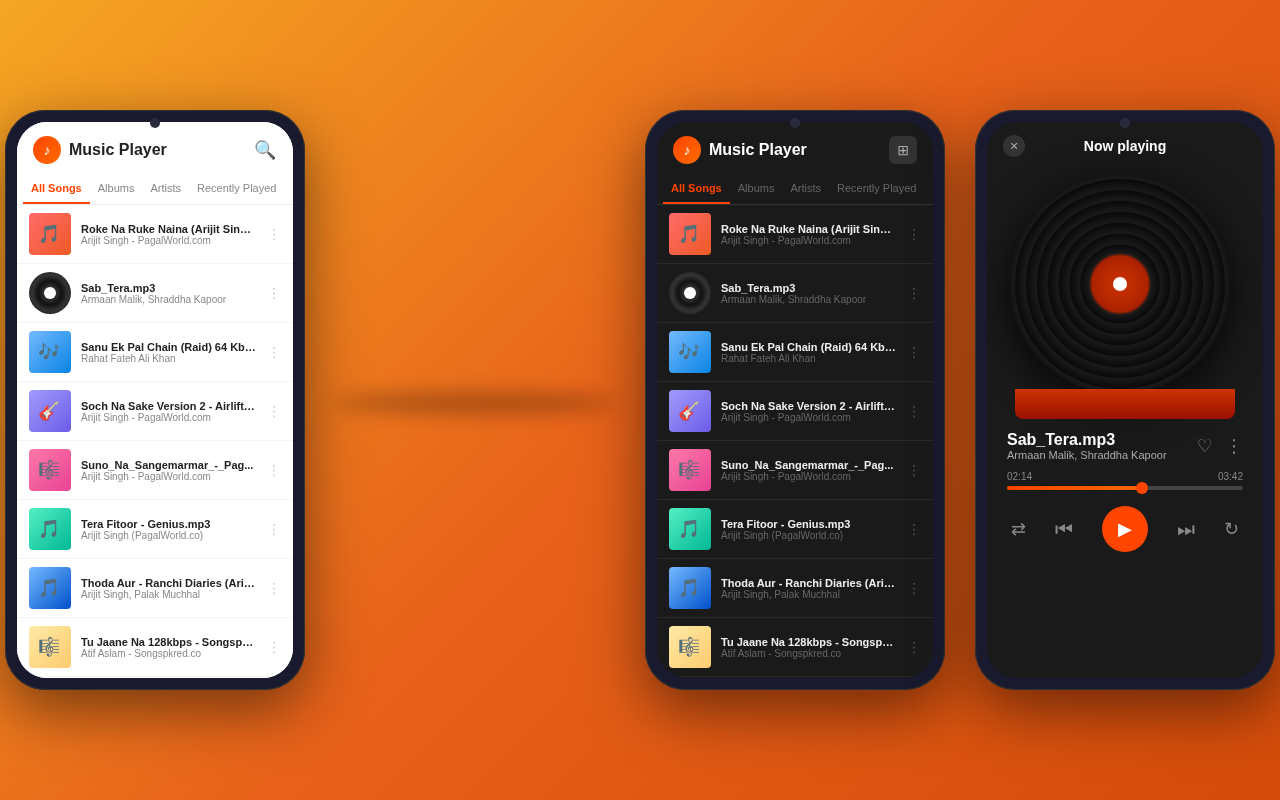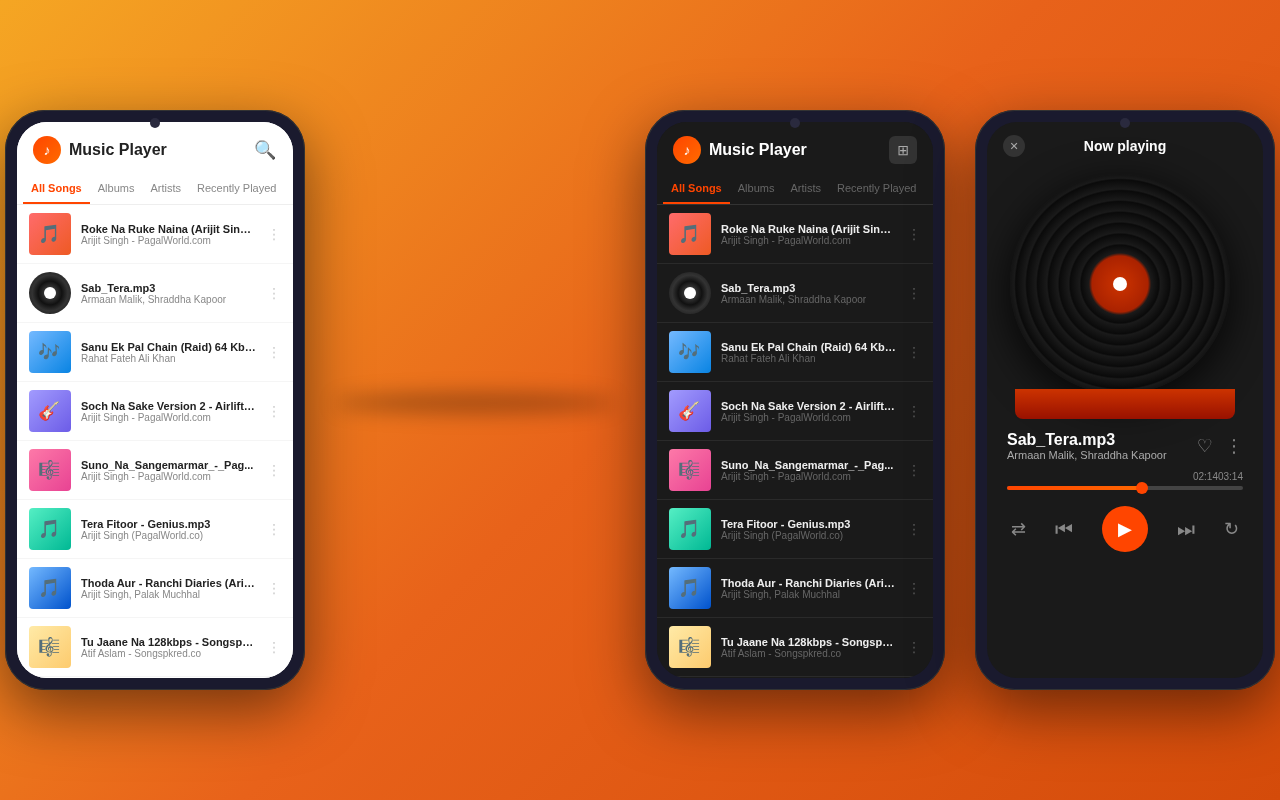--- a/index.html
+++ b/index.html
@@ -364,21 +364,21 @@
       gap: 12px;
       color: #888;
       font-size: 18px;
     }
     
     .progress-section {
       padding: 4px 20px 8px;
     }
     .time-row {
       display: flex;
-      justify-content: flex-end;
+      justify-content: space-between;
       font-size: 10px;
       color: #888;
       margin-bottom: 4px;
     }
     .progress-bar {
       width: 100%;
       height: 4px;
       background: #444;
       border-radius: 2px;
       position: relative;
@@ -675,21 +675,21 @@
         </div>
         <div class="np-actions">
           <span style="font-size:18px;color:#888;">♡</span>
           <span style="font-size:18px;color:#888;">⋮</span>
         </div>
       </div>
 
       <div class="progress-section">
         <div class="time-row">
           <span>02:14</span>
-          <span>03:14</span>
+          <span>03:42</span>
         </div>
         <div class="progress-bar">
           <div class="progress-fill"></div>
           <div class="progress-dot"></div>
         </div>
       </div>
 
       <div class="controls">
         <div class="ctrl-btn">⇄</div>
         <div class="ctrl-btn" style="font-size:20px;">⏮</div>

